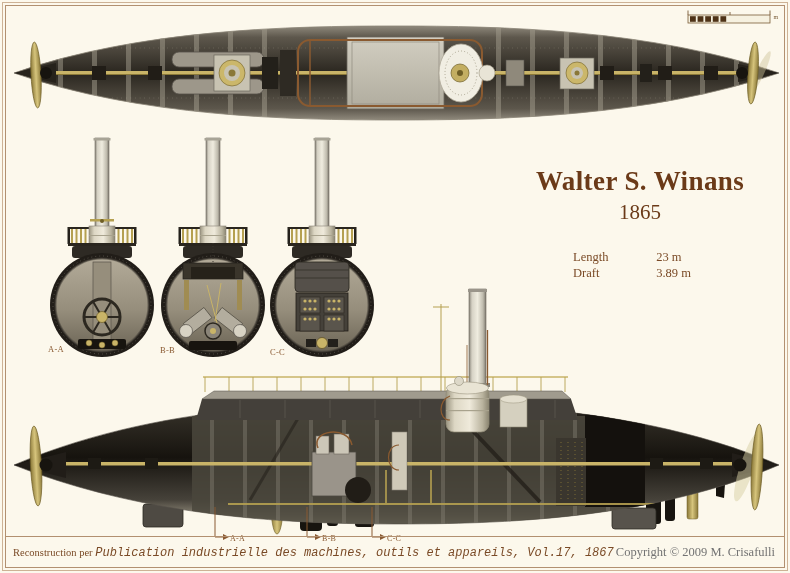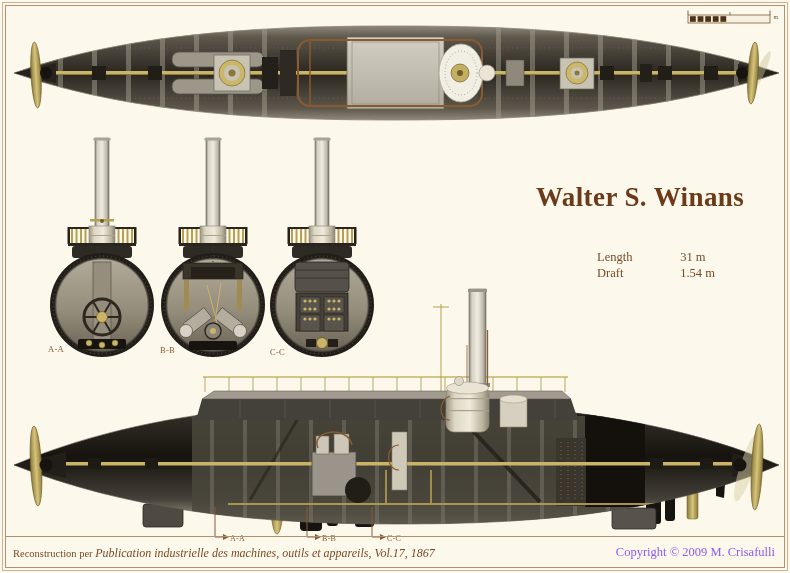--- a/index.html
+++ b/index.html
@@ -6,28 +6,28 @@
   body{
     width:790px;height:573px;position:relative;overflow:hidden;
     background:#fcf8ec;
     font-family:"Liberation Serif", serif;
   }
   .frame-outer{position:absolute;left:2px;top:2px;right:2px;bottom:2px;border:1px solid #cdb295;pointer-events:none;}
   .frame-inner{position:absolute;left:5px;top:5px;right:5px;bottom:5px;border:1px solid #b29070;pointer-events:none;}
   .footer-rule{position:absolute;left:6px;right:6px;top:536px;border-top:1px solid #b29070;}
   svg.drawing{position:absolute;left:0;top:0;}
   .title-block{position:absolute;left:512px;top:166px;width:256px;text-align:center;color:#6b3a18;}
-  .ship-name{font-size:27px;font-weight:bold;letter-spacing:.4px;margin:16px;line-height:30px;}
+  .ship-name{font-size:27px;font-weight:bold;letter-spacing:.4px;margin:0;line-height:30px;}
   .ship-year{font-size:21px;margin-top:4px;}
   .specs{position:absolute;left:573px;top:250px;color:#7a4a26;font-size:12.5px;}
   .spec-row{height:15.5px;line-height:15.5px;white-space:nowrap;}
-  .spec-label{display:inline-block;width:80px;margin-left:24px;}
+  .spec-label{display:inline-block;width:80px;}
   .footer-left{position:absolute;left:13px;top:546px;color:#7a4a26;font-size:10.5px;white-space:nowrap;}
-  .footer-left .src{font-style:italic;font-size:12px;}
-  .footer-right{position:absolute;right:15px;top:545px;color:#8b5cf6;font-size:12.5px;}
+  .footer-left .src{font-style:italic;font-size:12px;font-family:Liberation Mono, monospace;}
+  .footer-right{position:absolute;right:15px;top:545px;color:#737373;font-size:12.5px;}
   .svg-label{font-family:"Liberation Serif", serif;letter-spacing:.3px;}
 </style>
 </head>
 <body>
 
 <svg class="drawing" width="790" height="573" viewBox="0 0 790 573">
   <defs>
     <linearGradient id="gradTopHull" x1="0" y1="0" x2="0" y2="1">
       <stop offset="0" stop-color="#8f897c"></stop>
         <stop offset=".12" stop-color="#5d574c"></stop>
@@ -430,30 +430,31 @@
       <polygon points="380,534 386,537 380,540"></polygon>
     </g>
     <text class="svg-label" x="230" y="540.5" font-size="8" fill="#8a5a32">A-A</text>
     <text class="svg-label" x="322" y="540.5" font-size="8" fill="#8a5a32">B-B</text>
     <text class="svg-label" x="387" y="540.5" font-size="8" fill="#8a5a32">C-C</text>
   </g>
 </svg>
 
 <div class="title-block">
   <h1 class="ship-name">Walter S. Winans</h1>
+  <div class="ship-year">1865</div>
 </div>
 
 <div class="specs">
   <div class="spec-row">
     <span class="spec-label">Length</span>
-    <span class="spec-value">31 m</span>
+    <span class="spec-value">23 m</span>
   </div>
   <div class="spec-row">
     <span class="spec-label">Draft</span>
-    <span class="spec-value">1.54 m</span>
+    <span class="spec-value">3.89 m</span>
   </div>
 </div>
 
 <div class="footer-rule"></div>
 
 <div class="footer-left">
   <span>Reconstruction per</span>
   <span class="src">Publication industrielle des machines, outils et appareils, Vol.17, 1867</span>
 </div>
 

